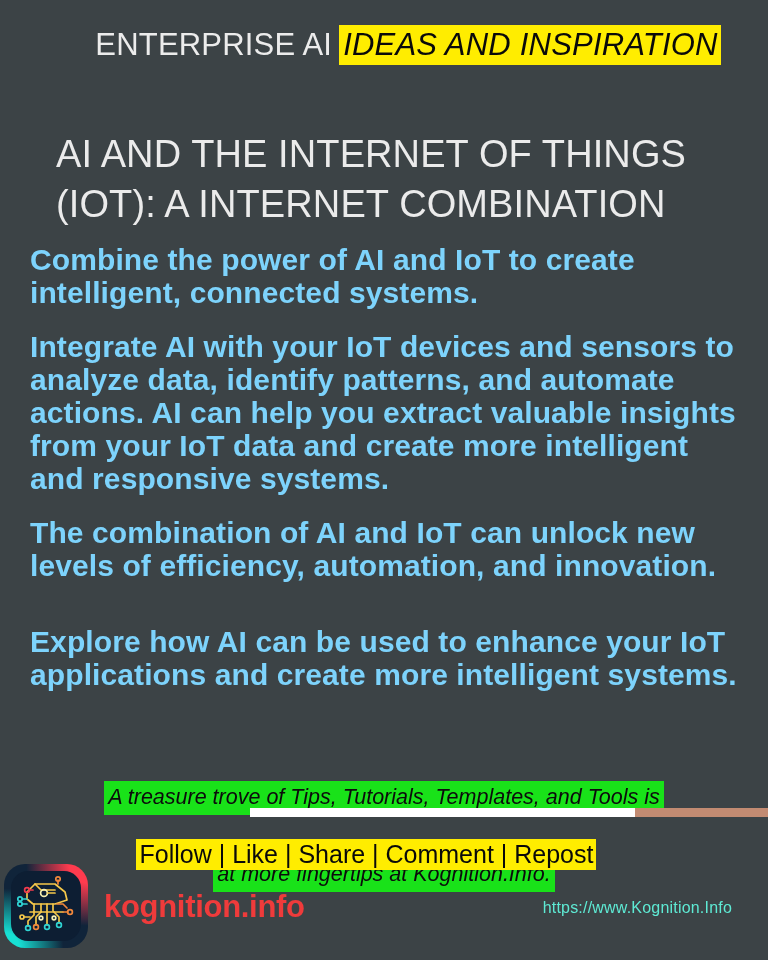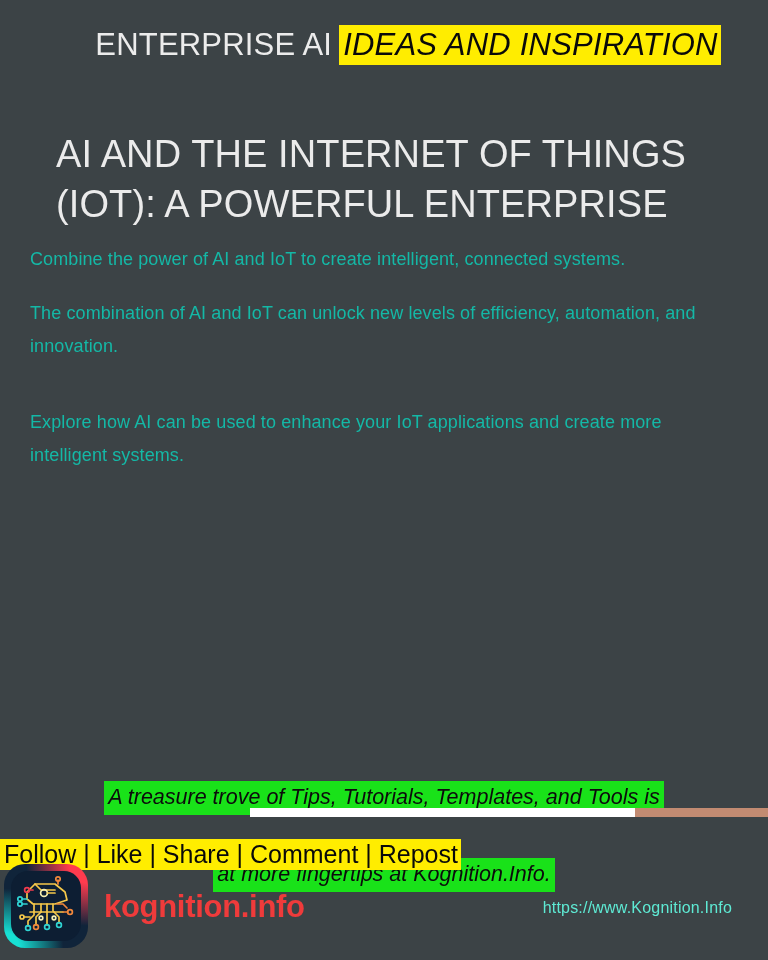--- a/index.html
+++ b/index.html
@@ -64,24 +64,24 @@
   .headline .hl-line { display: block; }
 
   
   .body-copy {
     position: absolute;
     left: 30px;
     top: 243px;
     width: 710px;
   }
   .para {
-    color: #14b8a6;
-    font-size: 18px;
+    color: #7dd3fc;
+    font-size: 30px;
     line-height: 33px;
-    font-weight: 400;
+    font-weight: 700;
     margin: 0 0 21px 0;
     letter-spacing: 0.1px;
   }
   .para:last-child { margin-bottom: 0; margin-top: 43px; }
 
   
   .promo {
     position: absolute;
     left: 0;
     top: 738px;
@@ -118,21 +118,21 @@
     height: 100%;
     background: #c28b72;
   }
 
   
   .cta {
     position: absolute;
     top: 838px;
     left: 0;
     width: 768px;
-    text-align: left;
+    text-align: center;
     padding-right: 36px;
     box-sizing: border-box;
   }
   .cta-mark {
     background: #ffed00;
     color: #0a0a0a;
     font-size: 25px;
     line-height: 33px;
     padding: 1px 3px 2px 4px;
     white-space: nowrap;
@@ -197,25 +197,26 @@
 <body>
 
 <div class="slide">
 
   <div class="kicker">
     <span class="kicker-plain">ENTERPRISE AI</span><span class="kicker-mark">IDEAS AND INSPIRATION</span>
   </div>
 
   <h1 class="headline">
     <span class="hl-line">AI AND THE INTERNET OF THINGS</span>
-    <span class="hl-line">(IOT): A POWERFUL ENTERPRISE</span>
+    <span class="hl-line">(IOT): A INTERNET COMBINATION</span>
   </h1>
 
   <div class="body-copy">
     <p class="para">Combine the power of AI and IoT to create intelligent, connected systems.</p>
+    <p class="para">Integrate AI with your IoT devices and sensors to analyze data, identify patterns, and automate actions. AI can help you extract valuable insights from your IoT data and create more intelligent and responsive systems.</p>
     <p class="para">The combination of AI and IoT can unlock new levels of efficiency, automation, and innovation.</p>
     <p class="para">Explore how AI can be used to enhance your IoT applications and create more intelligent systems.</p>
   </div>
 
   <div class="promo">
     <span class="promo-row"><span class="promo-line">A treasure trove of Tips, Tutorials, Templates, and Tools is</span></span>
     <span class="promo-row"><span class="promo-line">at more fingertips at  Kognition.Info.</span></span>
   </div>
 
   <div class="divider">

